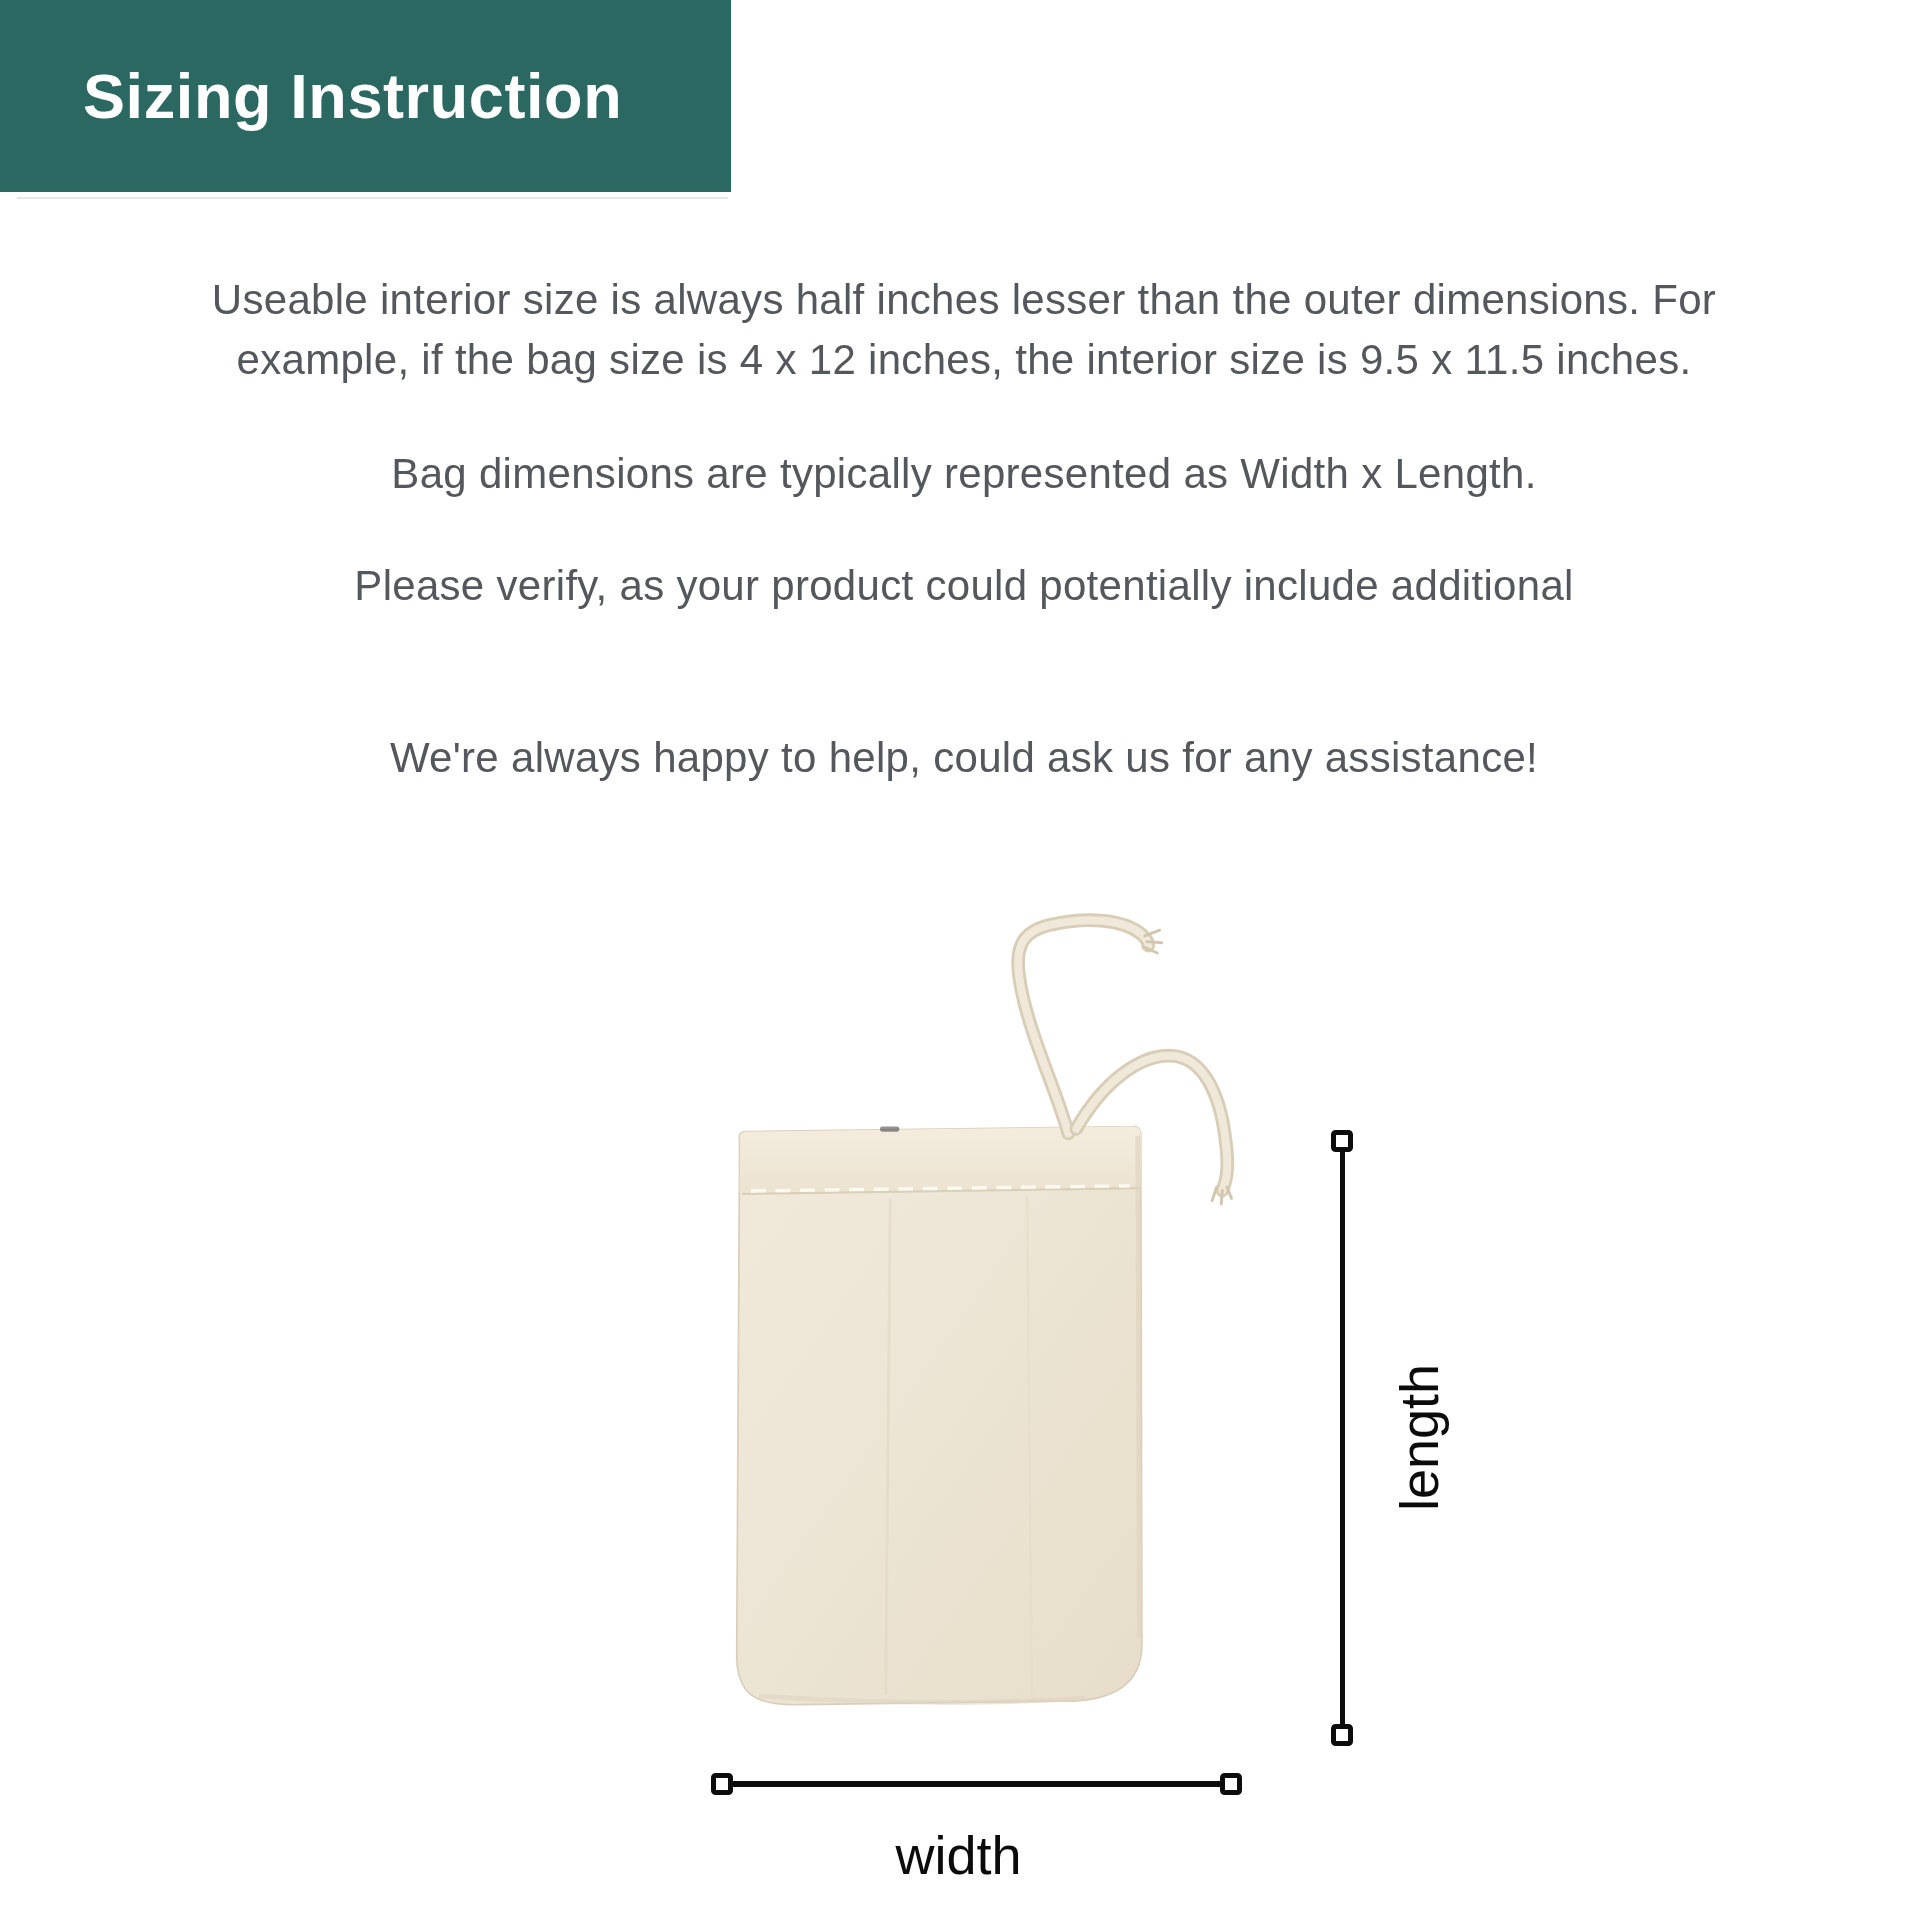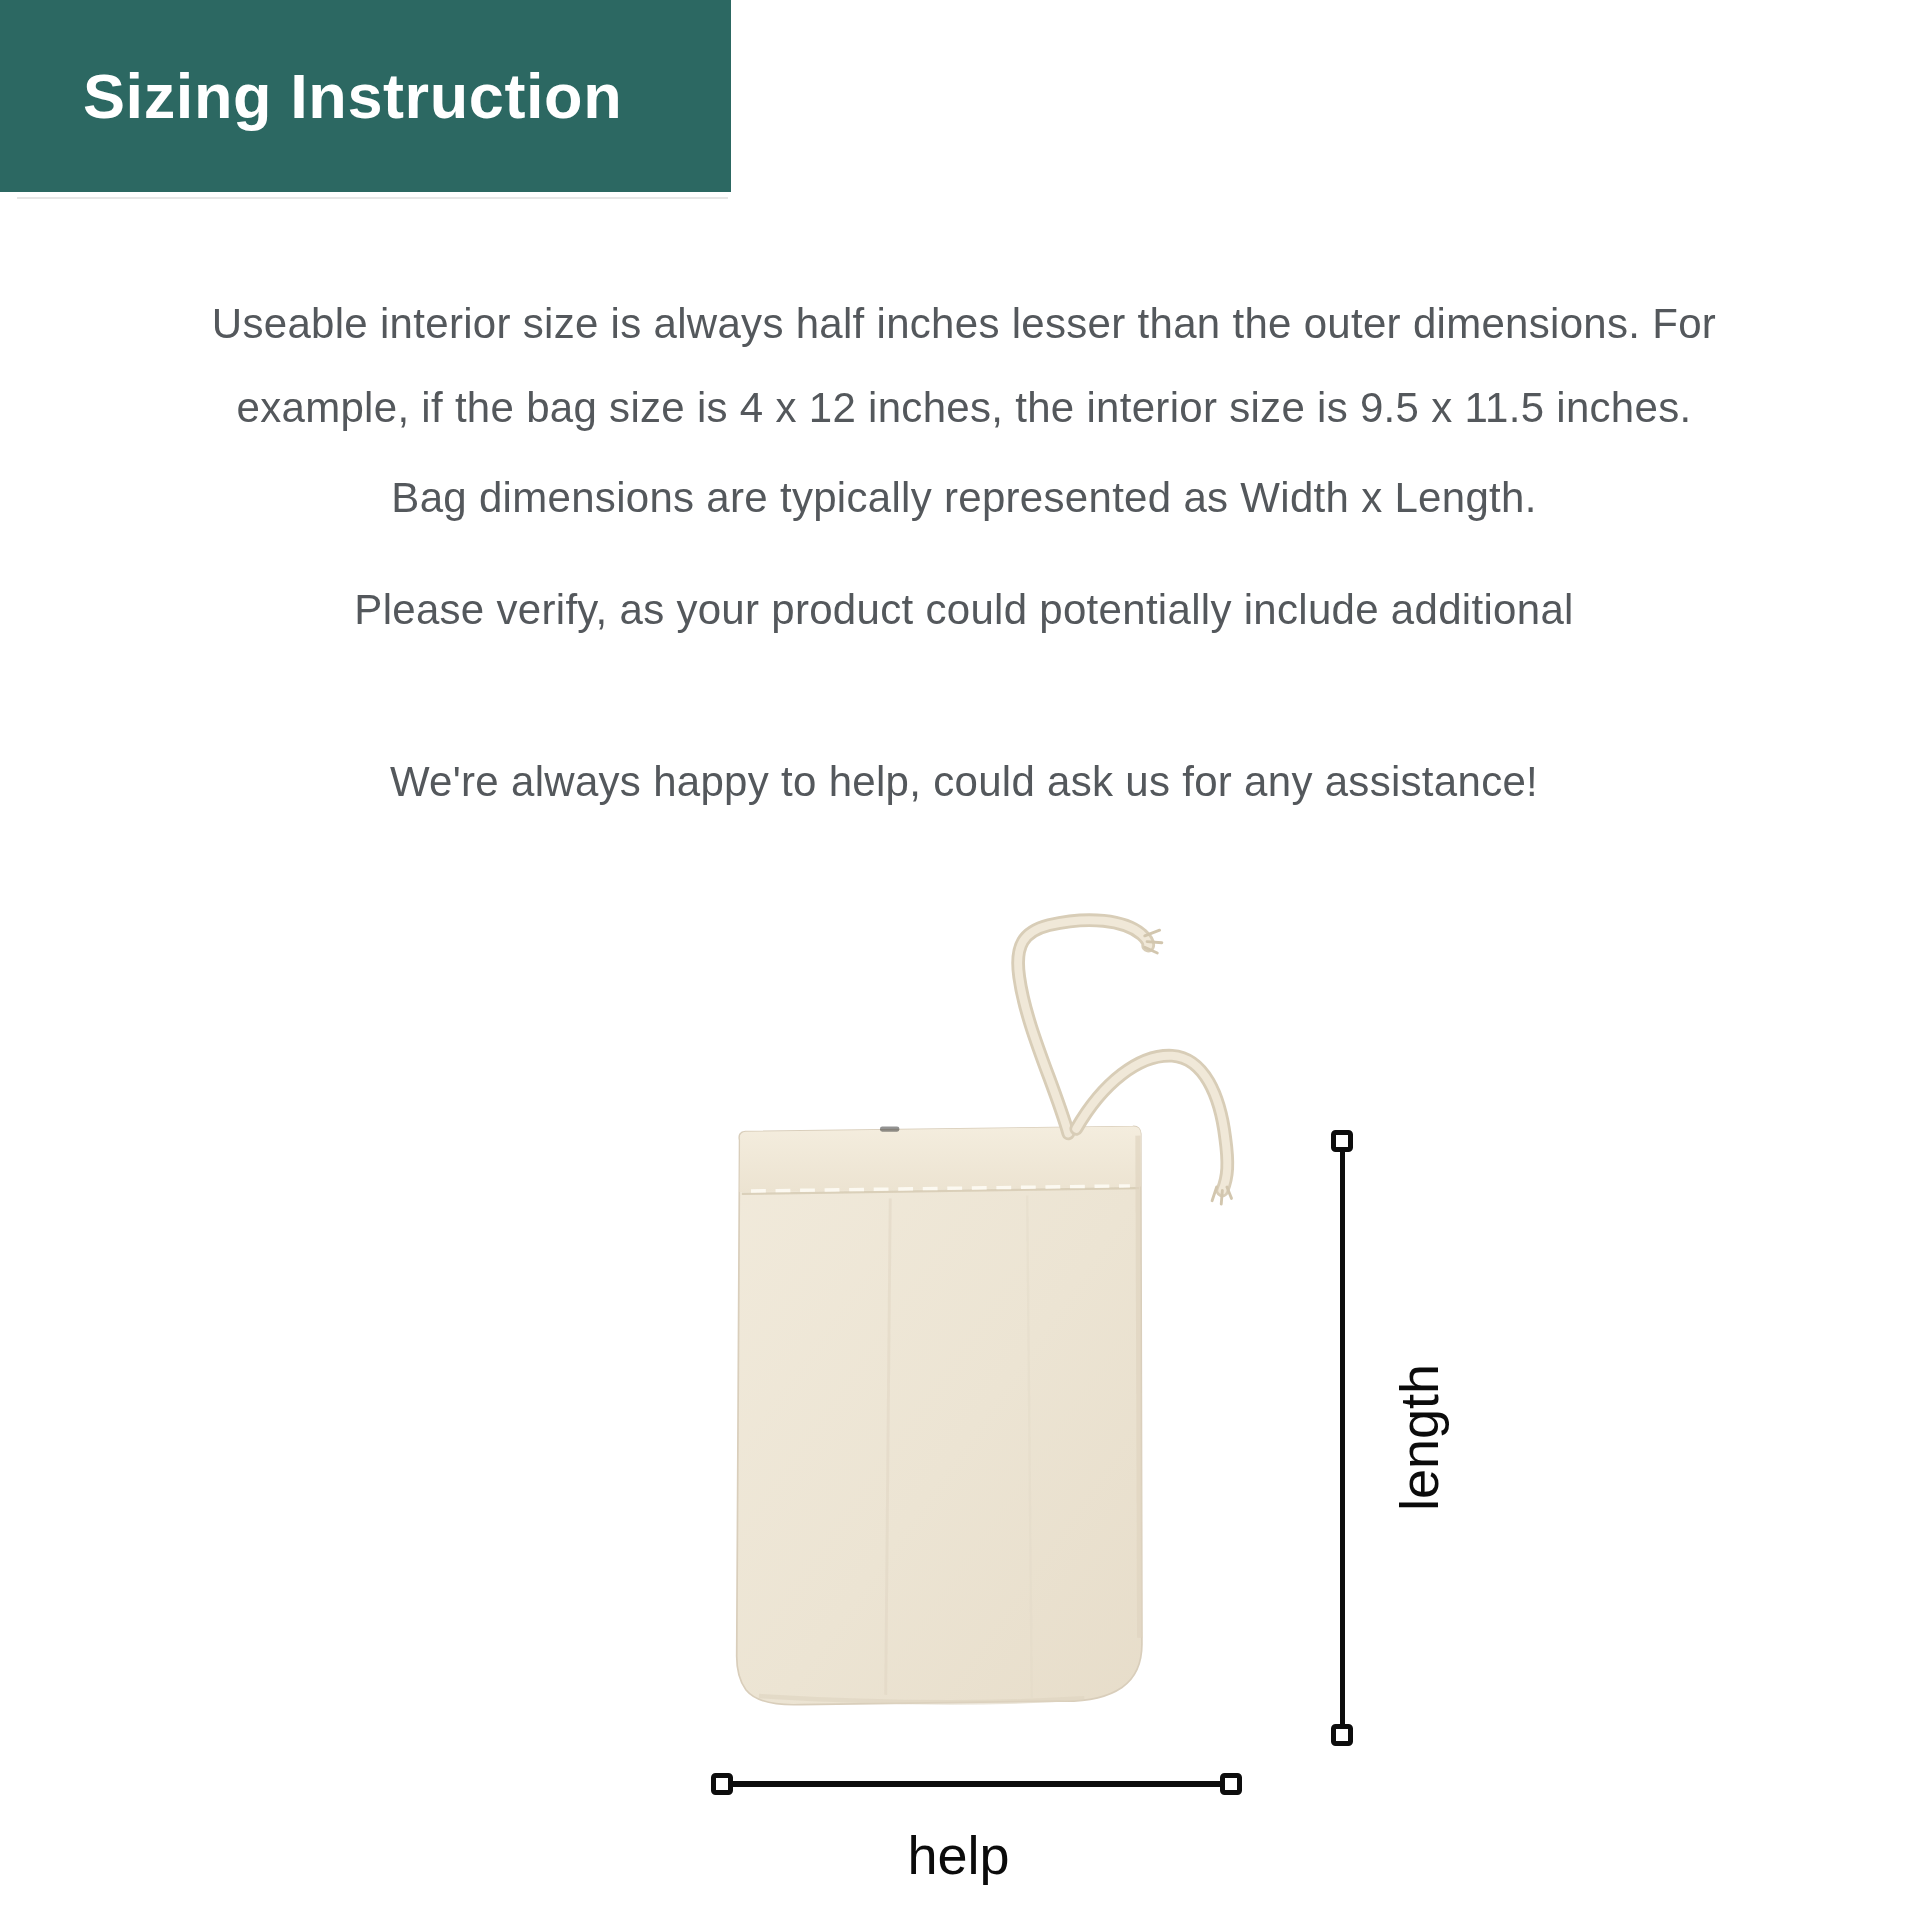--- a/index.html
+++ b/index.html
@@ -6,21 +6,21 @@
   #canvas{position:relative;width:1926px;height:1926px;background:#ffffff;overflow:hidden;
           font-family:"Liberation Sans", sans-serif;}
   
   #banner{position:absolute;left:0;top:0;width:731px;height:192px;background:var(--teal,#2c6862);
           display:flex;align-items:center;}
   #banner h1{margin:13px;padding-left:70px;font-size:63px;font-weight:700;color:var(--title,#ffffff);
              letter-spacing:0.6px;}
   #banner-shadow{position:absolute;left:17px;top:197px;width:711px;height:1.7px;background:#e6e6e6;}
   
   .para{position:absolute;left:108px;width:1712px;text-align:center;color:var(--body,#54585c);}
-  .line{line-height:60px;font-size:42px;letter-spacing:0.3px;margin-top:24px;}
+  .line{line-height:60px;font-size:42px;letter-spacing:0.3px;}
   #para1{top:270px;} #para2{top:444px;} #para3{top:556px;text-align:center;} #para4{top:728px;}
   
   #bag-svg{position:absolute;left:0;top:0;width:1926px;height:1926px;}
   
   .dim-square{position:absolute;width:22px;height:22px;box-sizing:border-box;
               border:5.1px solid var(--line,#0d0d0d);border-radius:4.6px;background:#ffffff;}
   #len-line{position:absolute;left:1340px;top:1151px;width:4.6px;height:574px;background:var(--line,#0d0d0d);}
   #len-sq-top{left:1331px;top:1130px;}
   #len-sq-bot{left:1331px;top:1724px;}
   #wid-line{position:absolute;left:731px;top:1781px;width:491px;height:5.7px;background:var(--line,#0d0d0d);}
@@ -112,16 +112,16 @@
   </svg>
 
   <div id="len-line"></div>
   <div class="dim-square" id="len-sq-top"></div>
   <div class="dim-square" id="len-sq-bot"></div>
   <div class="dim-label" id="length-label">length</div>
 
   <div id="wid-line"></div>
   <div class="dim-square" id="wid-sq-left"></div>
   <div class="dim-square" id="wid-sq-right"></div>
-  <div class="dim-label" id="width-label">help</div>
+  <div class="dim-label" id="width-label">width</div>
 
 </div>
 
 
 </body></html>

